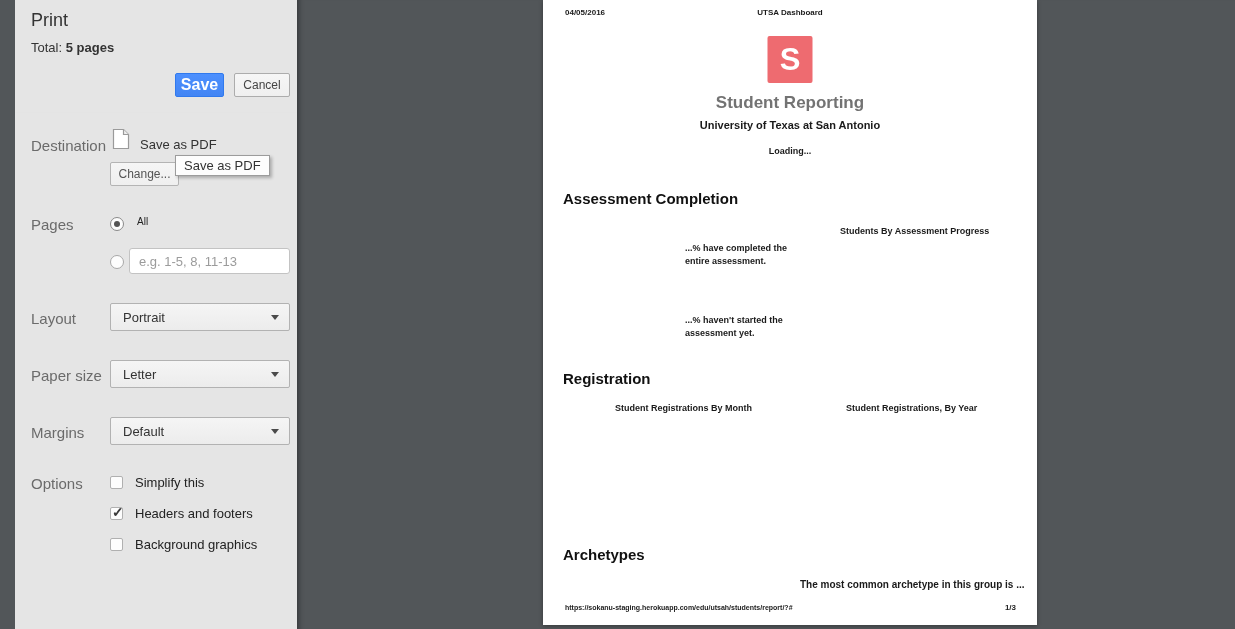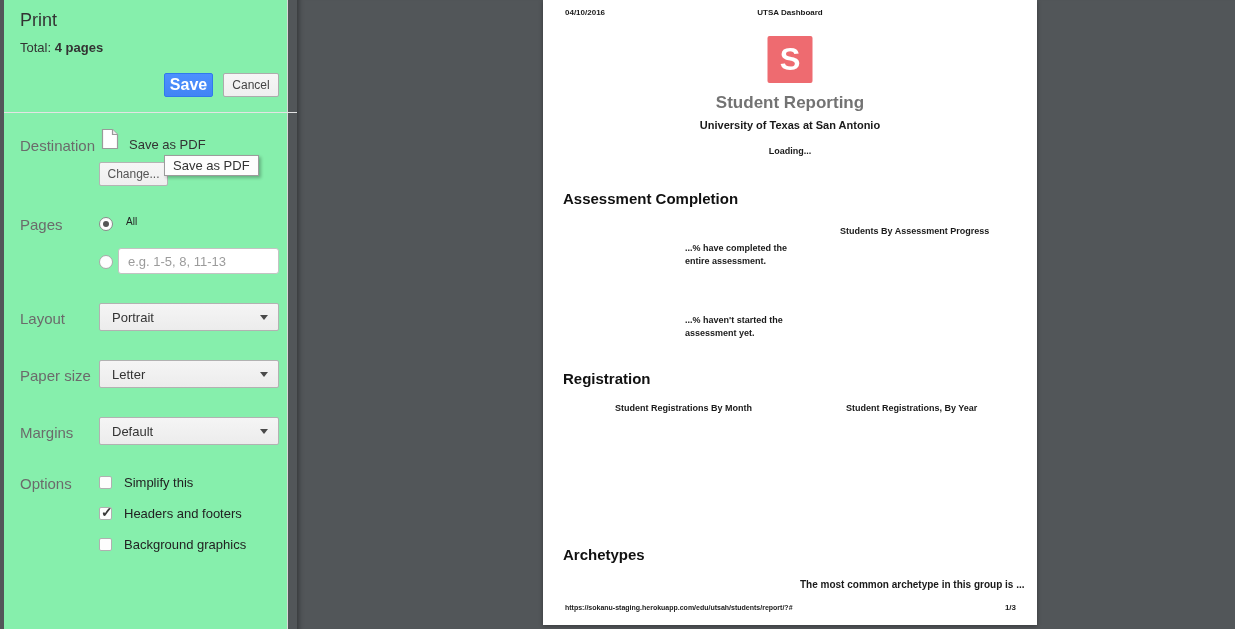--- a/index.html
+++ b/index.html
@@ -1,22 +1,22 @@
 <!DOCTYPE html>
 <html><head>
 <meta charset="utf-8">
 <style>
   * { margin:0; padding:0; box-sizing:border-box; }
   html,body { width:1235px; height:629px; overflow:hidden; font-family:"Liberation Sans", sans-serif; }
   body { position:relative; background:#525659; }
 
   
   .left-panel {
-    position:absolute; left:4px; top:0; width:284px; height:629px;
-    background:#86efac; border-right:1px solid #d8d8d8;
+    position:absolute; left:15px; top:0; width:284px; height:629px;
+    background:#e5e5e5; border-right:1px solid #d8d8d8;
   }
   .print-title { position:absolute; left:16px; top:10px; font-size:18px; color:#333; }
   .total-line { position:absolute; left:16px; top:40px; font-size:13px; color:#333; }
   .total-line b { font-weight:bold; }
   .save-btn {
     position:absolute; left:160px; top:73px; width:49px; height:24px;
     background:linear-gradient(#4d90fe,#4285f4); border:1px solid #3079ed; border-radius:2px;
     color:#fff; font-size:16px; font-weight:bold; font-family:"Liberation Sans",sans-serif; cursor:pointer;
   }
   .cancel-btn {
@@ -122,21 +122,21 @@
 </style>
 </head>
 <body>
 
 <div class="left-panel">
 
   <div class="print-title">Print</div>
 
   <div class="total-line">
     <span>Total:</span>
-    <b>4 pages</b>
+    <b>5 pages</b>
   </div>
 
   <button class="save-btn">Save</button>
   <button class="cancel-btn">Cancel</button>
 
   <div class="header-divider"></div>
 
   <div class="field-label" style="top:137px;">Destination</div>
   <span class="dest-icon">
     <svg width="18" height="22" viewBox="0 0 18 22">
@@ -183,21 +183,21 @@
   </div>
   <div class="check-row check-row-2">
     <span class="checkbox"></span>
     <span class="check-label">Background graphics</span>
   </div>
 </div>
 
 <div class="preview-area">
   <div class="page">
 
-    <div class="pg-header-date">04/10/2016</div>
+    <div class="pg-header-date">04/05/2016</div>
     <div class="pg-header-title">UTSA Dashboard</div>
 
     <div class="logo" style="background: rgb(238, 107, 112);">
       <span class="logo-letter">S</span>
     </div>
 
     <div class="pg-title">Student Reporting</div>
     <div class="pg-subtitle">University of Texas at San Antonio</div>
     <div class="pg-loading">Loading...</div>
 

